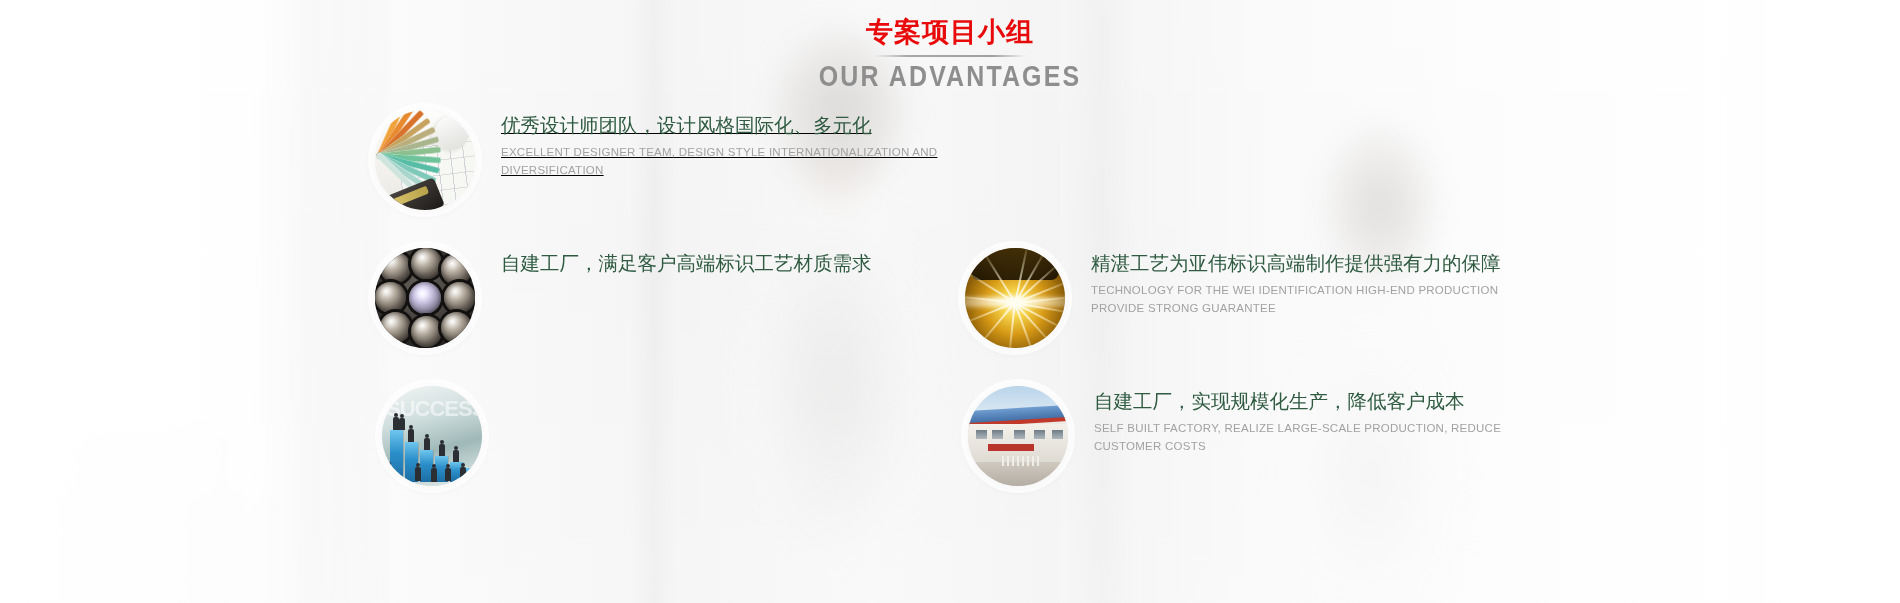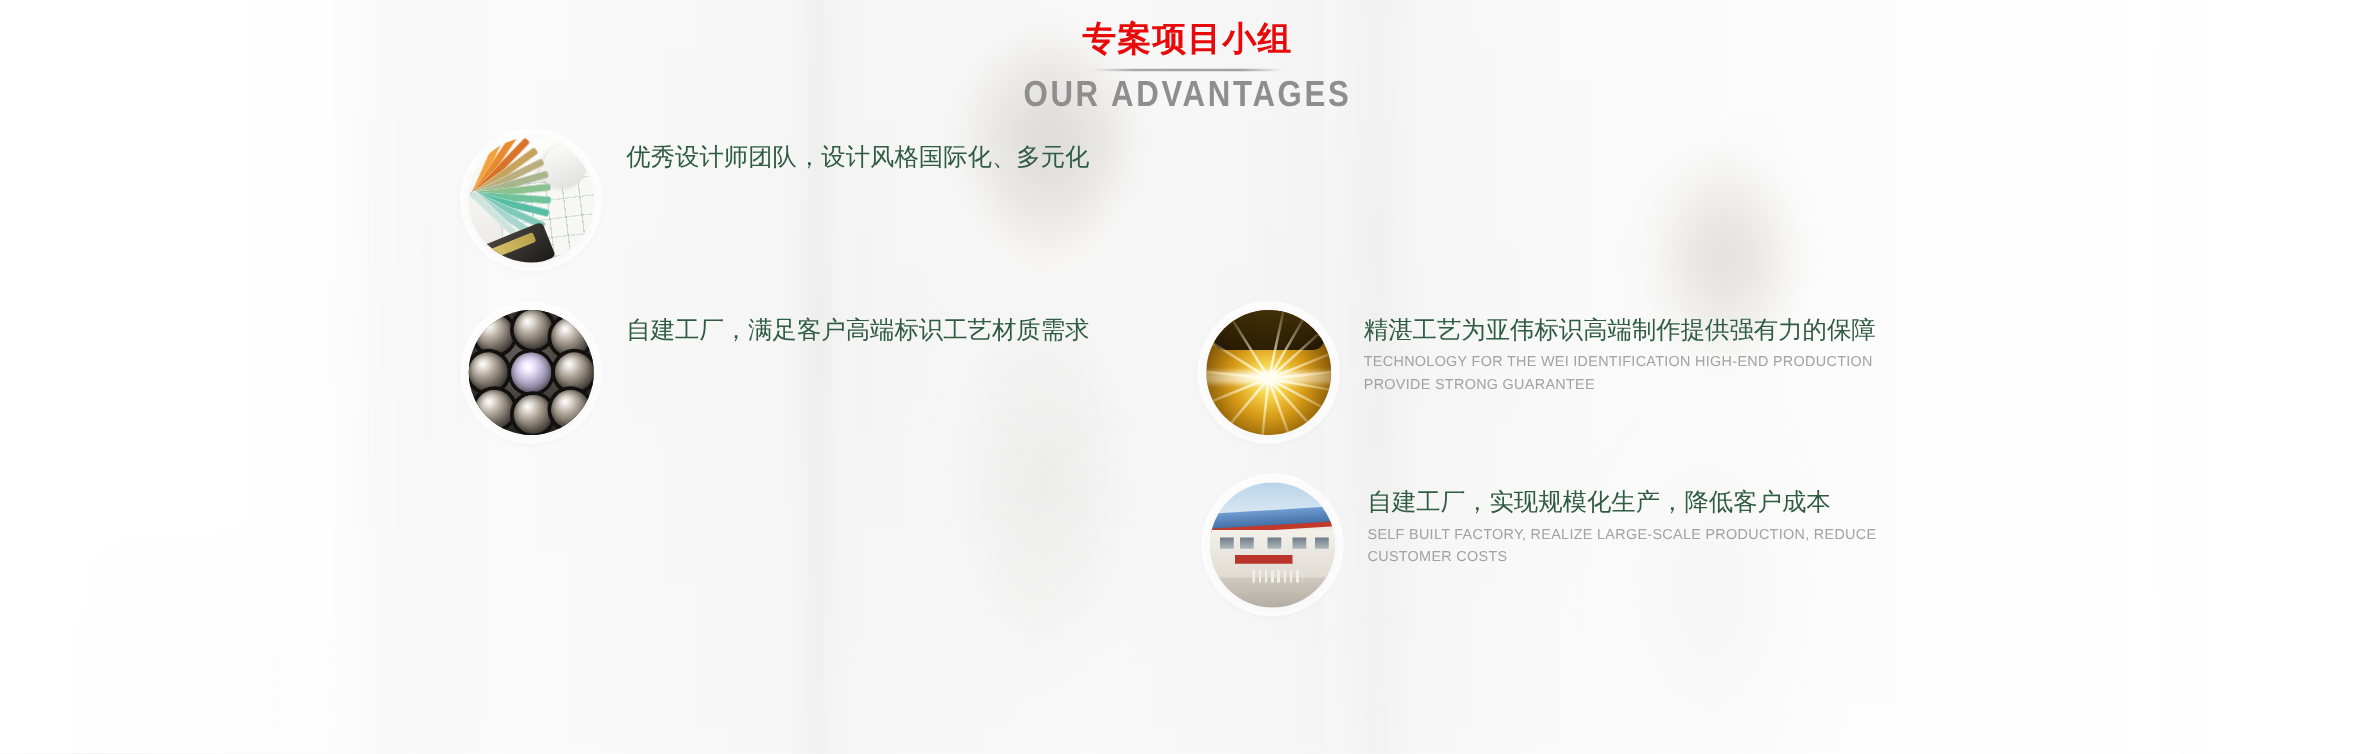--- a/index.html
+++ b/index.html
@@ -247,21 +247,21 @@
   <div class="bg-layer bg-edges"></div>
 
   <div id="content">
 
     <div class="section-head">
       <div class="head-cn">专案项目小组</div>
       <div class="head-rule"></div>
       <div class="head-en">OUR ADVANTAGES</div>
     </div>
 
-    <div class="feature" style="left:375px;top:110px;">
+    <div class="feature" style="left:375px;top:110px;text-decoration:underline;">
       <div class="thumb">
         <div class="ph ph-swatch">
           <div class="blue"></div>
           <div class="roll"></div>
           <div class="fan">
             <i style="transform:rotate(-66deg);background:#f0a23c"></i>
             <i style="transform:rotate(-56deg);background:#e88a2e"></i>
             <i style="transform:rotate(-46deg);background:#d9722a"></i>
             <i style="transform:rotate(-36deg);background:#c8a35e"></i>
             <i style="transform:rotate(-26deg);background:#b9ae7c"></i>
@@ -271,20 +271,21 @@
             <i style="transform:rotate(14deg);background:#57bda4"></i>
             <i style="transform:rotate(24deg);background:#7fc9ba"></i>
             <i style="transform:rotate(34deg);background:#a8d6cc"></i>
             <i style="transform:rotate(44deg);background:#cfe4dd"></i>
           </div>
           <div class="calc"></div>
         </div>
       </div>
       <div class="ftext">
         <div class="f-cn">优秀设计师团队，设计风格国际化、多元化</div>
+        <div class="f-en">EXCELLENT DESIGNER TEAM, DESIGN STYLE INTERNATIONALIZATION AND DIVERSIFICATION</div>
       </div>
     </div>
 
     <div class="feature" style="left:375px;top:248px;">
       <div class="thumb">
         <div class="ph ph-tubes">
           <i style="left:5%;top:4%;width:31%;height:31%"></i>
           <i style="left:36%;top:0%;width:31%;height:31%"></i>
           <i style="left:66%;top:6%;width:31%;height:31%"></i>
           <i style="left:0%;top:34%;width:31%;height:31%"></i>
@@ -322,20 +323,42 @@
           <div class="beam"></div>
         </div>
       </div>
       <div class="ftext">
         <div class="f-cn">精湛工艺为亚伟标识高端制作提供强有力的保障</div>
         <div class="f-en">TECHNOLOGY FOR THE WEI IDENTIFICATION  HIGH-END PRODUCTION PROVIDE  STRONG GUARANTEE</div>
       </div>
     </div>
 
     <div class="feature" style="left:382px;top:386px;">
+      <div class="thumb">
+        <div class="ph ph-chart">
+          <div class="word">SUCCESS</div>
+          <div class="bar" style="left:8%;height:52%"></div>
+          <div class="bar" style="left:23%;height:40%"></div>
+          <div class="bar" style="left:38%;height:32%"></div>
+          <div class="bar" style="left:53%;height:26%"></div>
+          <div class="bar" style="left:68%;height:20%"></div>
+          <div class="bar" style="left:83%;height:14%"></div>
+          <div class="man" style="left:11%;bottom:56%;height:13px"></div>
+          <div class="man" style="left:17%;bottom:56%;height:12px"></div>
+          <div class="man" style="left:26%;bottom:44%;height:13px"></div>
+          <div class="man" style="left:42%;bottom:36%;height:12px"></div>
+          <div class="man" style="left:57%;bottom:30%;height:12px"></div>
+          <div class="man" style="left:71%;bottom:24%;height:12px"></div>
+          <div class="man" style="left:4%;bottom:6%;height:14px"></div>
+          <div class="man" style="left:33%;bottom:5%;height:14px"></div>
+          <div class="man" style="left:49%;bottom:4%;height:14px"></div>
+          <div class="man" style="left:63%;bottom:5%;height:13px"></div>
+          <div class="man" style="left:78%;bottom:6%;height:13px"></div>
+        </div>
+      </div>
       <div class="ftext">
       </div>
     </div>
 
     <div class="feature" style="left:968px;top:386px;">
       <div class="thumb">
         <div class="ph ph-fact">
           <div class="roof"></div>
           <div class="stripe"></div>
           <div class="wall"></div>

